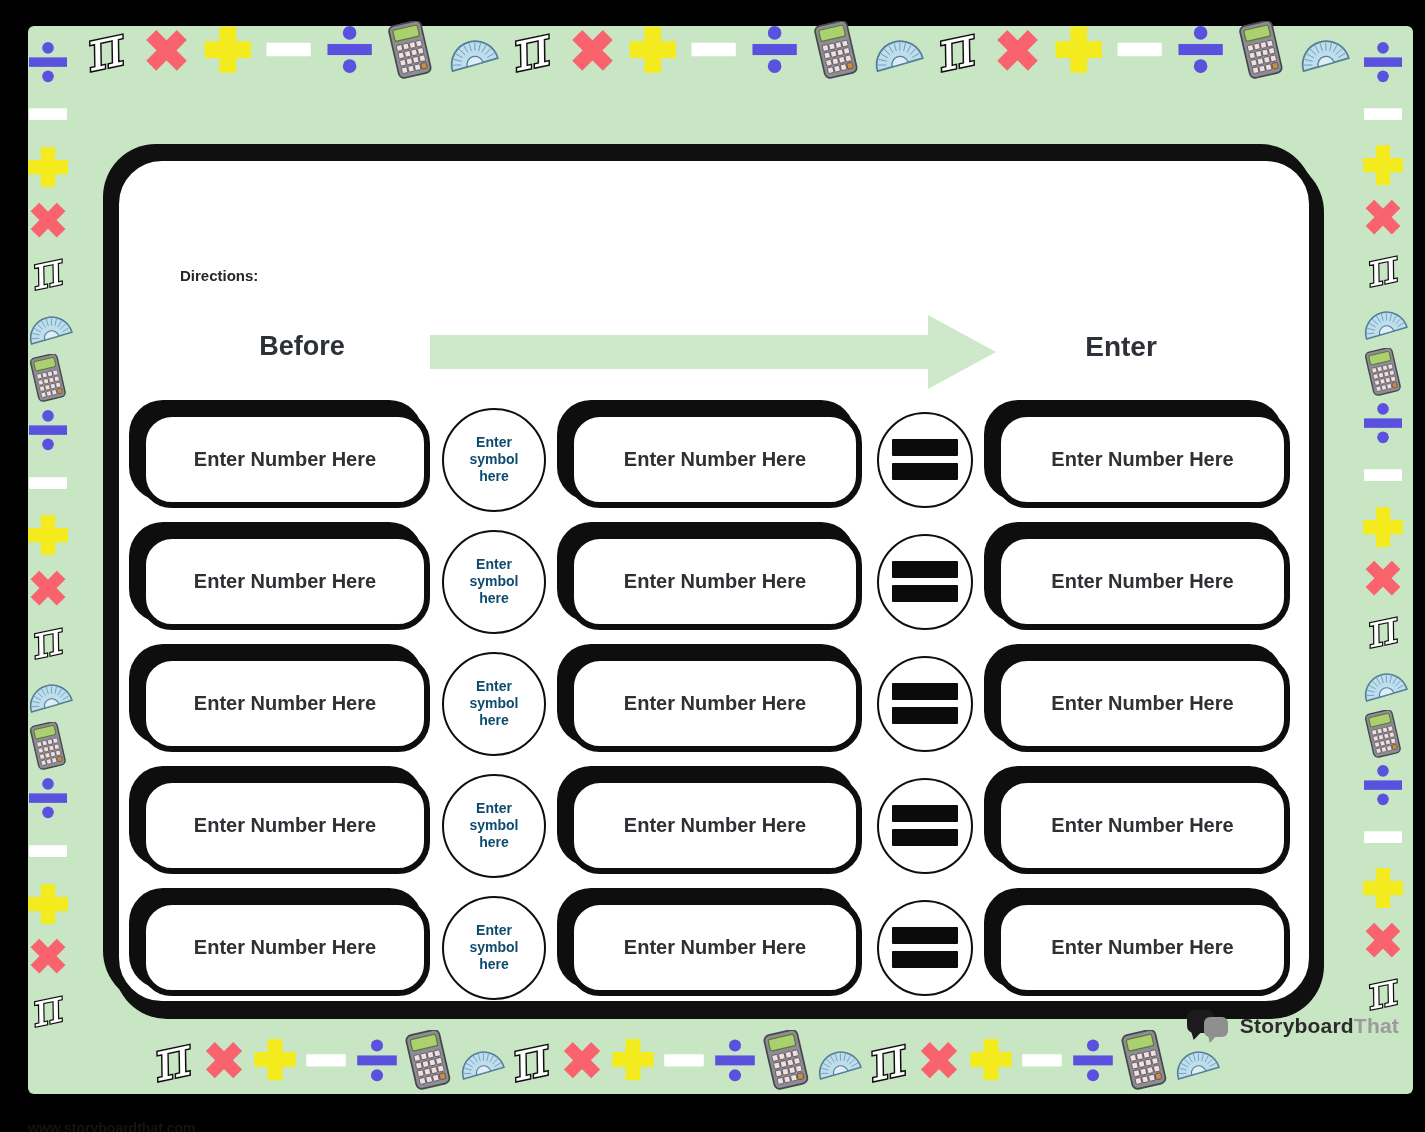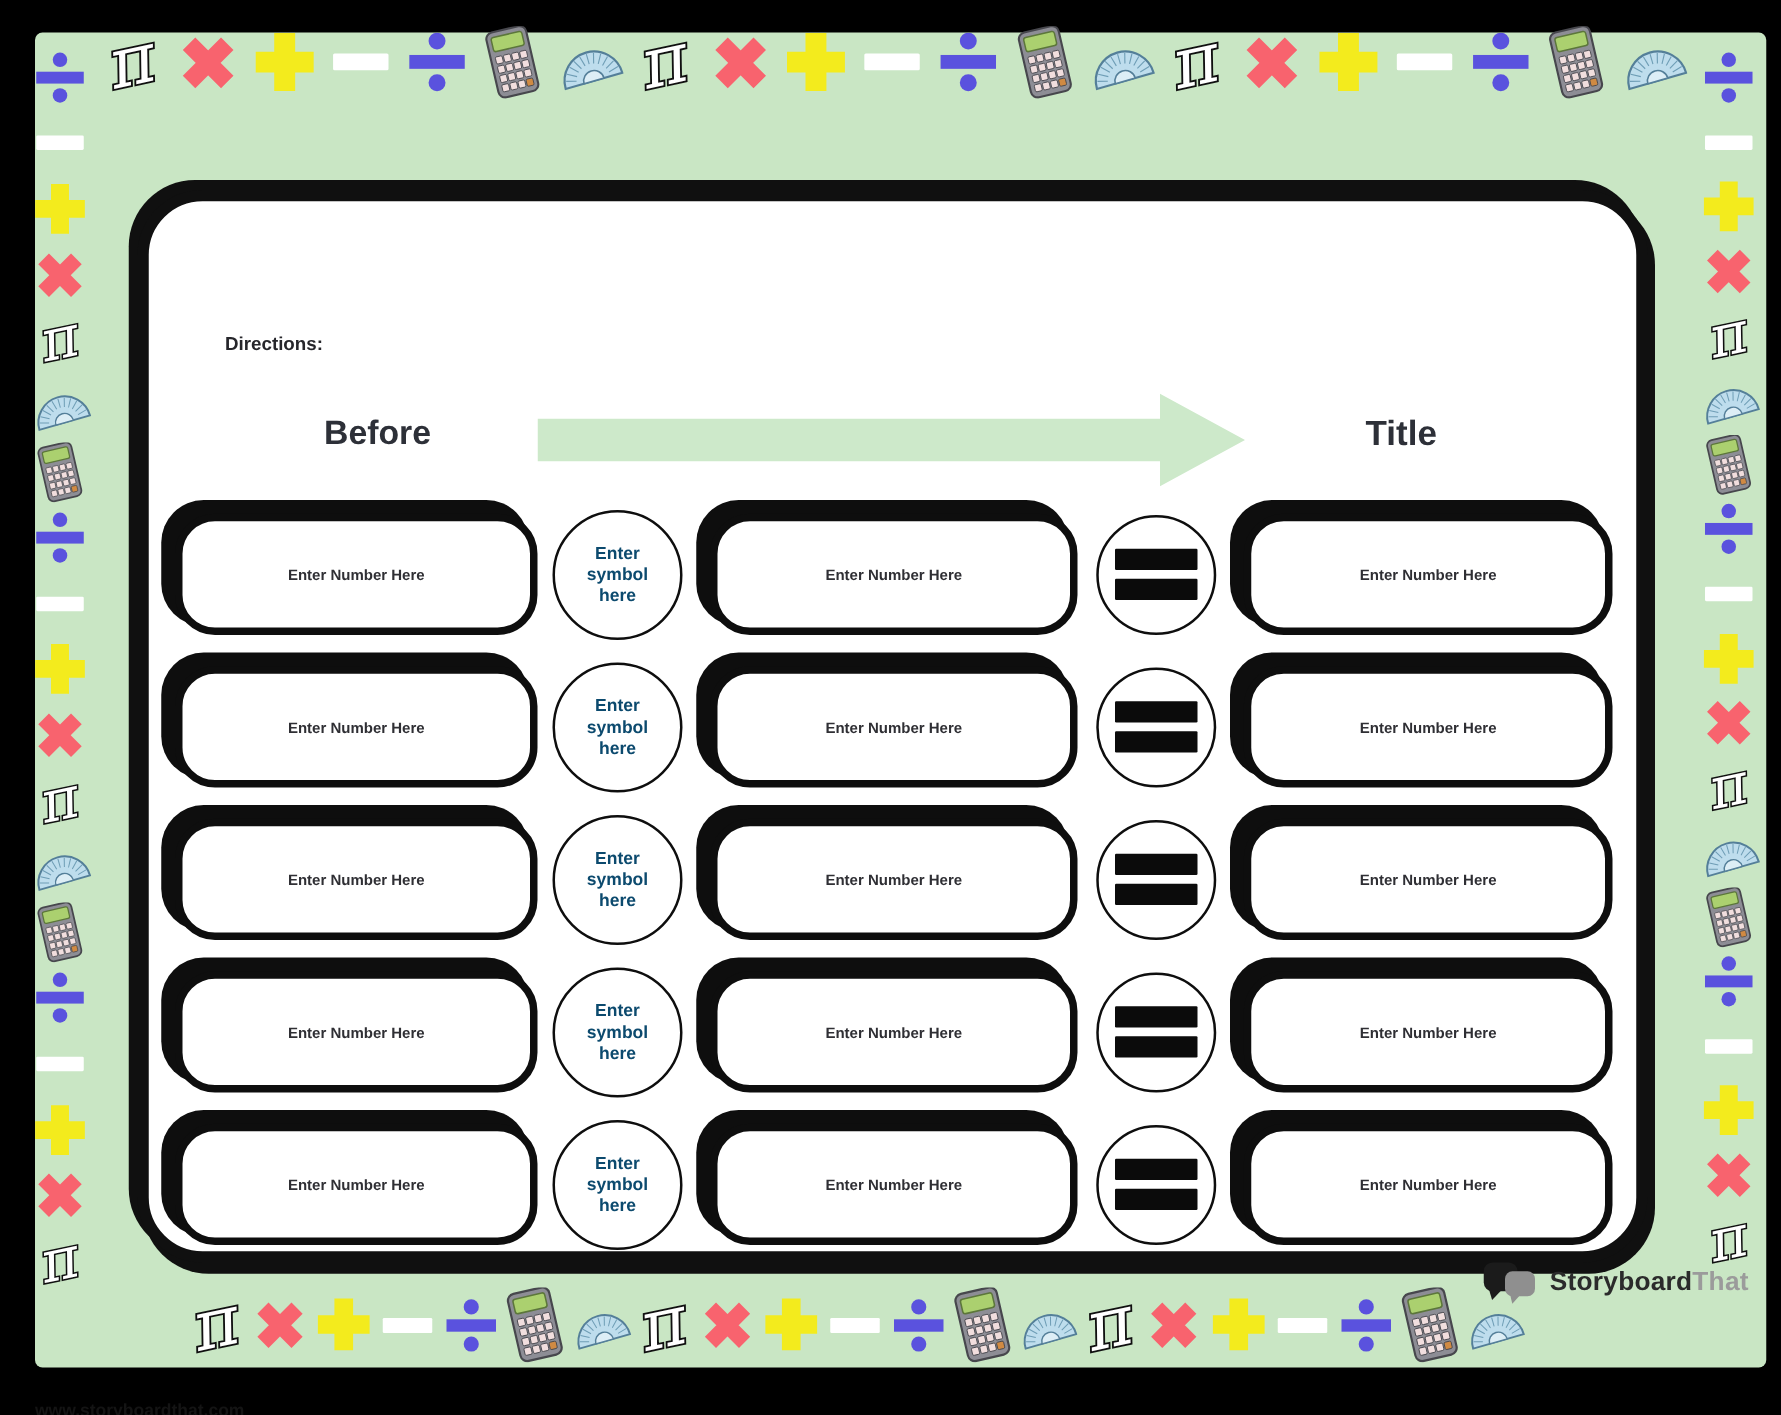--- a/index.html
+++ b/index.html
@@ -44,21 +44,21 @@
   .arrow-wrap { position:absolute; left:311px; top:1px; width:567px; height:76px; }
 
   .rows { position:absolute; left:0; top:248px; right:0; }
   .row { height:101px; margin-bottom:21px; display:flex; align-items:center; }
   .num-box { background:#fff; border:6px solid #0e0e0e; border-radius:32px; height:97px;
              display:flex; align-items:center; justify-content:center;
              box-shadow:-9px -9px 0 2px #0e0e0e; }
   .box-before { margin-left:21px; width:290px; }
   .box-middle { margin-left:22px; width:294px; }
   .box-after  { margin-left:22px; width:295px; }
-  .num-label { font-size:12px; font-weight:bold; color:#2f2f34; }
+  .num-label { font-size:20px; font-weight:bold; color:#2f2f34; }
   .sym-circle { margin-left:12px; width:104px; height:104px; border:2.5px solid #0e0e0e; border-radius:50%;
                 background:#fff; display:flex; align-items:center; justify-content:center; text-align:center; }
   .sym-label { width:62px; font-size:14px; font-weight:bold; color:#0c4a6e; line-height:1.2; }
   .eq-circle { margin-left:15px; width:96px; height:96px; border:2.5px solid #0e0e0e; border-radius:50%;
                background:#fff; display:flex; flex-direction:column; gap:7px; align-items:center; justify-content:center; }
   .eq-bar { width:66px; height:17px; background:#0b0b0b; border-radius:1px; }
 
   
   .website { position:absolute; left:28px; top:1120px; font-size:14px; font-weight:bold; color:#141414; }
   .logo { position:absolute; right:26px; top:1006px; display:flex; align-items:center; gap:9px; height:40px; }
@@ -846,21 +846,21 @@
 
 
   <div class="main-box">
     <div class="directions">Directions:</div>
 
     <div class="bna">
       <div class="before">Before</div>
       <div class="arrow-wrap"><svg width="567" height="76" viewBox="0 0 567 76">
             <polygon points="0,21 498,21 498,1 566,38 498,75 498,55 0,55" fill="#cde9ca"></polygon>
           </svg></div>
-      <div class="after">Title</div>
+      <div class="after">Enter</div>
     </div>
 
     <div class="rows">
   <div class="row">
     <div class="num-box box-before">
       <span class="num-label">Enter Number Here</span>
     </div>
     <div class="sym-circle">
       <span class="sym-label">Enter symbol here</span>
     </div>

